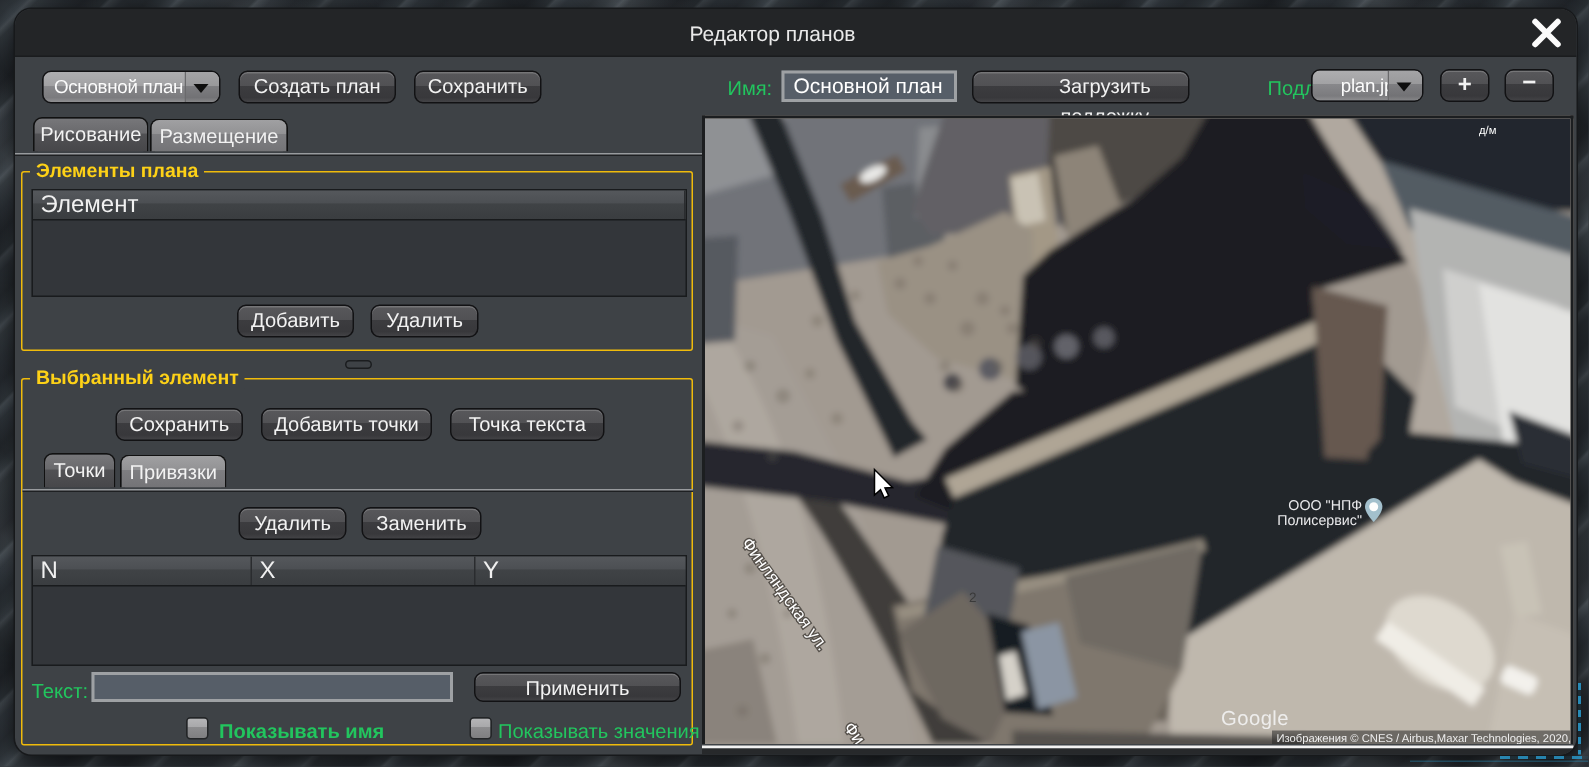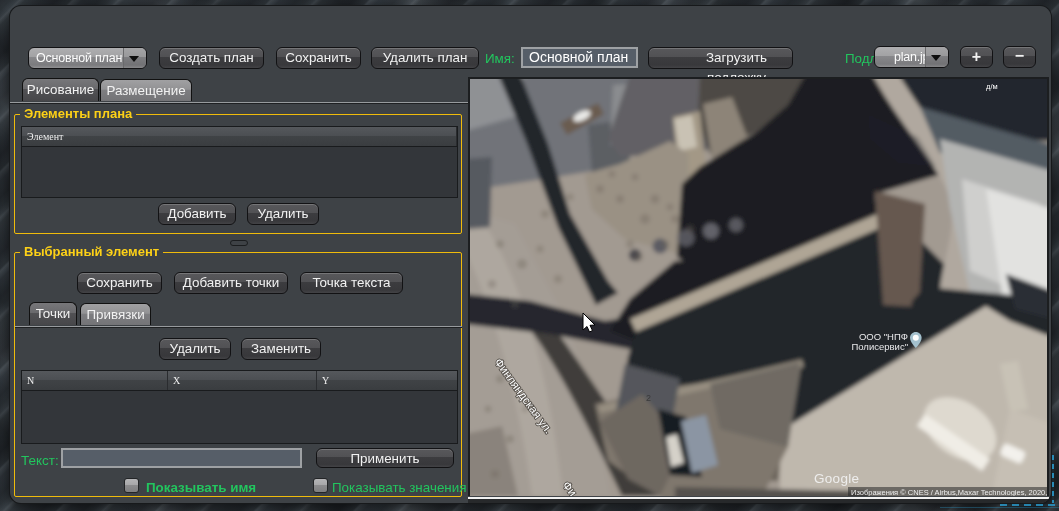--- a/index.html
+++ b/index.html
@@ -83,41 +83,48 @@
 }
 .gtitle {
   position:absolute; top:-9px; left:5px; padding:0 4px;
   background:#3e4246; color:#fdd117; font-weight:bold; font-size:13px;
 }
 
 
 .table { position:absolute; background:#33363a; border:1px solid #191b1d; }
 .thead {
   height:20px; background:linear-gradient(#55585c 0%, #4c4f53 45%, #404346 46%, #3a3d40 100%);
-  border-bottom:1px solid #191b1d; color:#f0f0f0; font-size:10px; line-height:19px;font-family:Liberation Serif, serif;
+  border-bottom:1px solid #191b1d; color:#f0f0f0; font-size:16px; line-height:19px;
 }
 .thead .cell { display:inline-block; height:100%; padding-left:5px; border-right:1px solid #2a2c2f; }
 
 .checkbox {
   position:absolute; width:15px; height:15px; border:1px solid #232527; border-radius:3px;
   background:linear-gradient(#b5b5b7 0%, #a8a8aa 45%, #8c8c8e 46%, #7f7f81 100%);
 }
 .splitpill {
   position:absolute; width:18px; height:6px; border-radius:3px;
   background:#3e4246; border:1px solid #1b1d1f;
 }
 </style>
 </head>
 <body>
 <div class="win">
+  <div class="titlebar">
+    <div class="title">Редактор планов</div>
+    <div class="closex">
+        <svg width="22" height="22" viewBox="0 0 22 22">
+          <path d="M3.5 3.5 L18.5 18.5 M18.5 3.5 L3.5 18.5" stroke="#fbfbfb" stroke-width="4" stroke-linecap="round"></path>
+        </svg>
+      </div>
+  </div>
 
   <div class="combo" style="left:18px; top:41px; width:119px;">Основной план<span class="arr"></span></div>
   <div class="btn" style="left:149px; top:41px; width:105px;">Создать план</div>
   <div class="btn" style="left:266px; top:41px; width:85px;">Сохранить</div>
-  <div class="btn" style="left:361px; top:41px; width:108px;">Удалить план</div>
   <div class="lbl" style="left:475px; top:45px;">Имя:</div>
   <div class="input" style="left:511px; top:41px; width:117px; height:21px;">Основной план</div>
   <div class="btn" style="left:638px; top:41px; width:145px;padding-left:32px;">Загрузить подложку</div>
   <div class="lbl" style="left:791px; top:45px;margin-left:44px;">Подложка:</div>
   <div class="combo" style="left:864px; top:40px; width:75px;text-align:center;">plan.jpg<span class="arr"></span></div>
   <div class="btn" style="left:950px; top:40px; width:33px; font-size:16px; font-weight:bold; line-height:19px;">+</div>
   <div class="btn" style="left:993px; top:40px; width:33px; font-size:16px; font-weight:bold; line-height:18px;">−</div>
 
   <div class="tab on" style="left:12px;  top:72px; width:77px;">Рисование</div>
   <div class="tab off" style="left:90px; top:73px; width:92px; height:22px;">Размещение</div>

